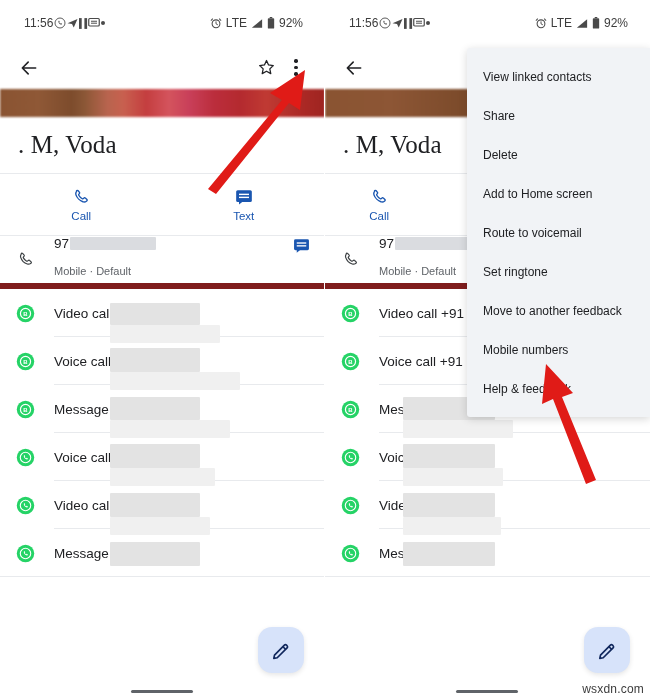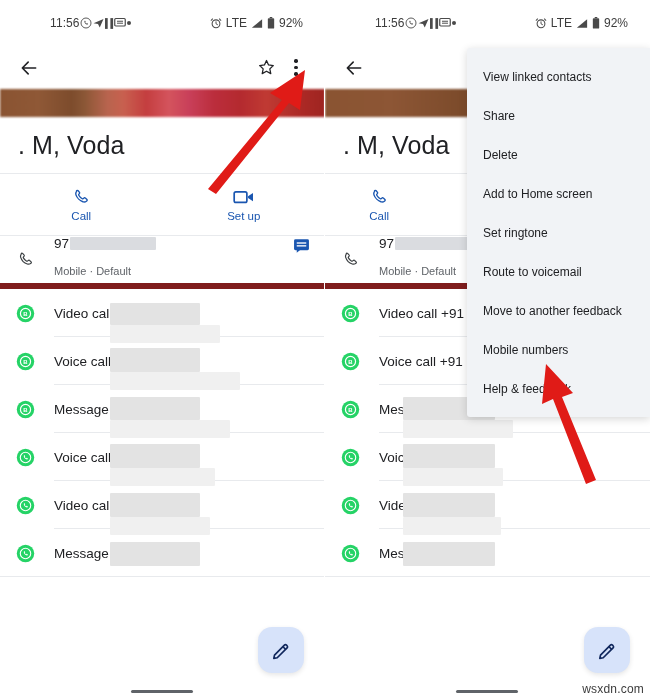--- a/index.html
+++ b/index.html
@@ -32,21 +32,21 @@
     display: flex;
     align-items: center;
     font-size: 11.5px;
     color: #4a4a4a;
     padding: 0 14px 0 0;
   }
   .sb-left {
     display: flex;
     align-items: center;
     gap: 0;
-    margin-left: 50px;
+    margin-left: 24px;
   }
   .sb-right {
     display: flex;
     align-items: center;
     gap: 4px;
     margin-left: auto;
     margin-right: 8px;
   }
   .sb-time { font-size: 12px; color: #3c3c3c; letter-spacing: .1px; }
   .sb-ico { display: inline-flex; align-items: center; justify-content: center; }
@@ -89,20 +89,21 @@
         #a4643f 58%, #c07a52 72%, #b06a45 88%, #9a5836 100%);
   }
 
   
   .name-wrap {
     height: 57px;
     display: flex;
     align-items: center;
     padding: 4px 18px;
     border-bottom: 1px solid #e8eaed;
+    font-family: Liberation Serif, serif;
   }
   .name {
     font-size: 25px;
     color: #202124;
     letter-spacing: .1px;
     white-space: nowrap;
   }
 
   
   .actions {
@@ -341,25 +342,27 @@
     </div>
 
     <div class="actions">
       <div class="action">
         <svg width="20" height="20" viewBox="0 0 24 24">
             <path d="M6.6 4.5c.4-.6 1.2-.7 1.7-.2l1.8 1.9c.4.4.4 1 .1 1.5l-.9 1.2c-.2.3-.2.7 0 1 .9 1.6 2.6 3.3 4.2 4.2.3.2.7.1 1-.1l1.2-.9c.5-.3 1.1-.3 1.5.1l1.9 1.8c.5.5.4 1.3-.2 1.7-1.3 1-3 1.6-4.6 1-3.4-1.1-7.3-5-8.4-8.4-.5-1.6.1-3.3 1-4.6z" fill="none" stroke="#1a56b0" stroke-width="1.6" stroke-linejoin="round"></path>
           </svg>
         <span class="lbl">Call</span>
       </div>
       <div class="action">
-        <svg width="22" height="20" viewBox="0 0 26 20">
-            <rect x="1.4" y="4" width="15" height="12.4" rx="2" fill="none" stroke="#1a56b0" stroke-width="2"></rect>
-            <path d="M17.8 9.2 23.6 5.4v9.6l-5.8-3.8z" fill="#1a56b0"></path>
-          </svg>
-        <span class="lbl">Set up</span>
+        <svg width="20" height="20" viewBox="0 0 24 24">
+            <rect x="2.6" y="4" width="18.8" height="14" rx="1.8" fill="#1a56b0"></rect>
+            <path d="M6 21v-4h5z" fill="#1a56b0"></path>
+            <rect x="6" y="8" width="12" height="1.7" fill="#ffffff"></rect>
+            <rect x="6" y="11.6" width="12" height="1.7" fill="#ffffff"></rect>
+          </svg>
+        <span class="lbl">Text</span>
       </div>
     </div>
 
     <div class="phone-row">
       <span class="lead">
         <svg width="19" height="19" viewBox="0 0 24 24">
             <path d="M6.6 4.5c.4-.6 1.2-.7 1.7-.2l1.8 1.9c.4.4.4 1 .1 1.5l-.9 1.2c-.2.3-.2.7 0 1 .9 1.6 2.6 3.3 4.2 4.2.3.2.7.1 1-.1l1.2-.9c.5-.3 1.1-.3 1.5.1l1.9 1.8c.5.5.4 1.3-.2 1.7-1.3 1-3 1.6-4.6 1-3.4-1.1-7.3-5-8.4-8.4-.5-1.6.1-3.3 1-4.6z" fill="none" stroke="#3c4043" stroke-width="1.5" stroke-linejoin="round"></path>
           </svg>
       </span>
       <span class="phone-txt">
@@ -638,22 +641,22 @@
     <div class="blurblock" style="left:78px; top:542px; width:92px; height:24px;"></div>
   </div>
 
   <div class="panel-divider"></div>
 
   <div class="menu">
     <div class="menu-item">View linked contacts</div>
     <div class="menu-item">Share</div>
     <div class="menu-item">Delete</div>
     <div class="menu-item">Add to Home screen</div>
+    <div class="menu-item">Route to voicemail</div>
     <div class="menu-item">Set ringtone</div>
-    <div class="menu-item">Route to voicemail</div>
     <div class="menu-item">Move to another feedback</div>
     <div class="menu-item">Mobile numbers</div>
     <div class="menu-item">Help &amp; feedback</div>
   </div>
 
   <div class="fab left-fab">
     <svg width="21" height="21" viewBox="0 0 24 24">
       <path d="M4 17.2 15.3 5.9a1.7 1.7 0 0 1 2.4 0l.7.7a1.7 1.7 0 0 1 0 2.4L7.1 20.3 3.2 21z" fill="none" stroke="#10275c" stroke-width="1.9" stroke-linejoin="round"></path>
       <path d="M13.6 7.6 16.7 10.7" stroke="#10275c" stroke-width="1.7"></path>
     </svg>

